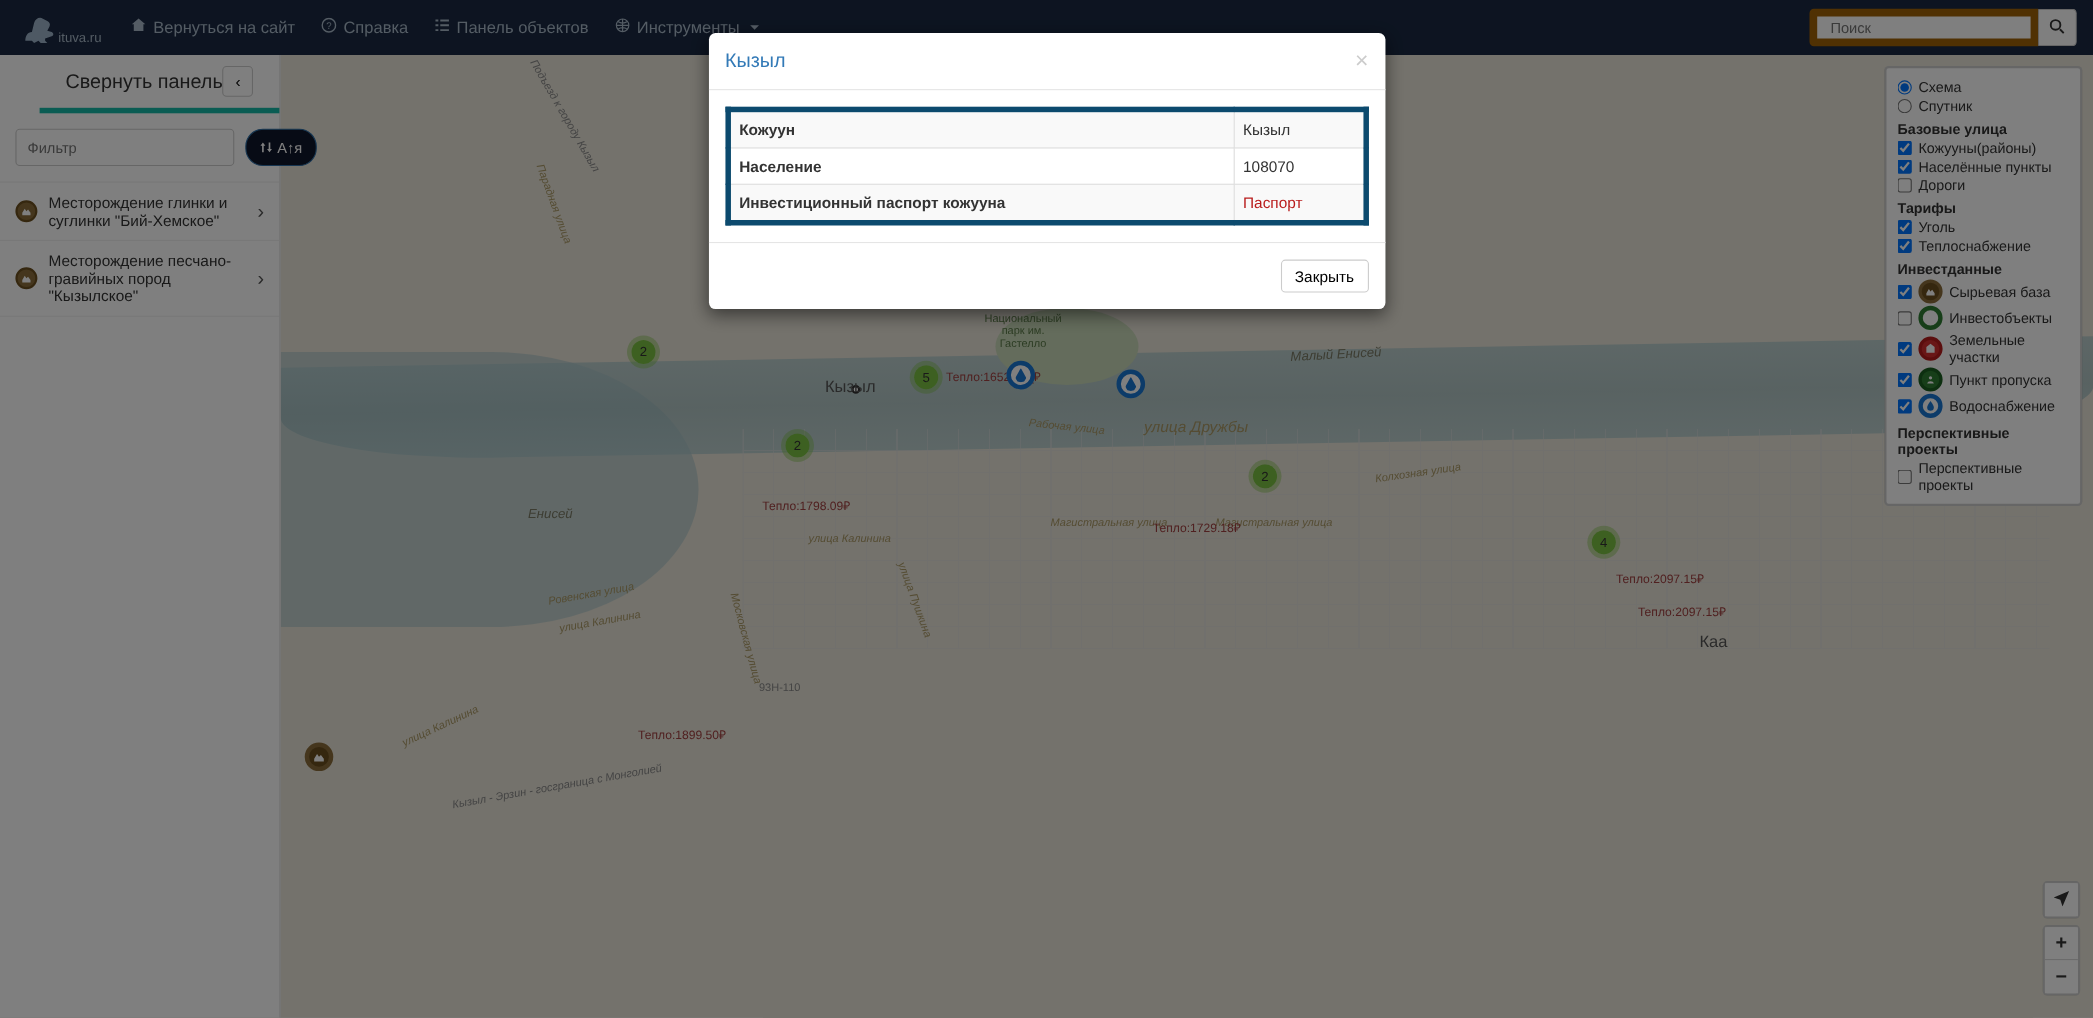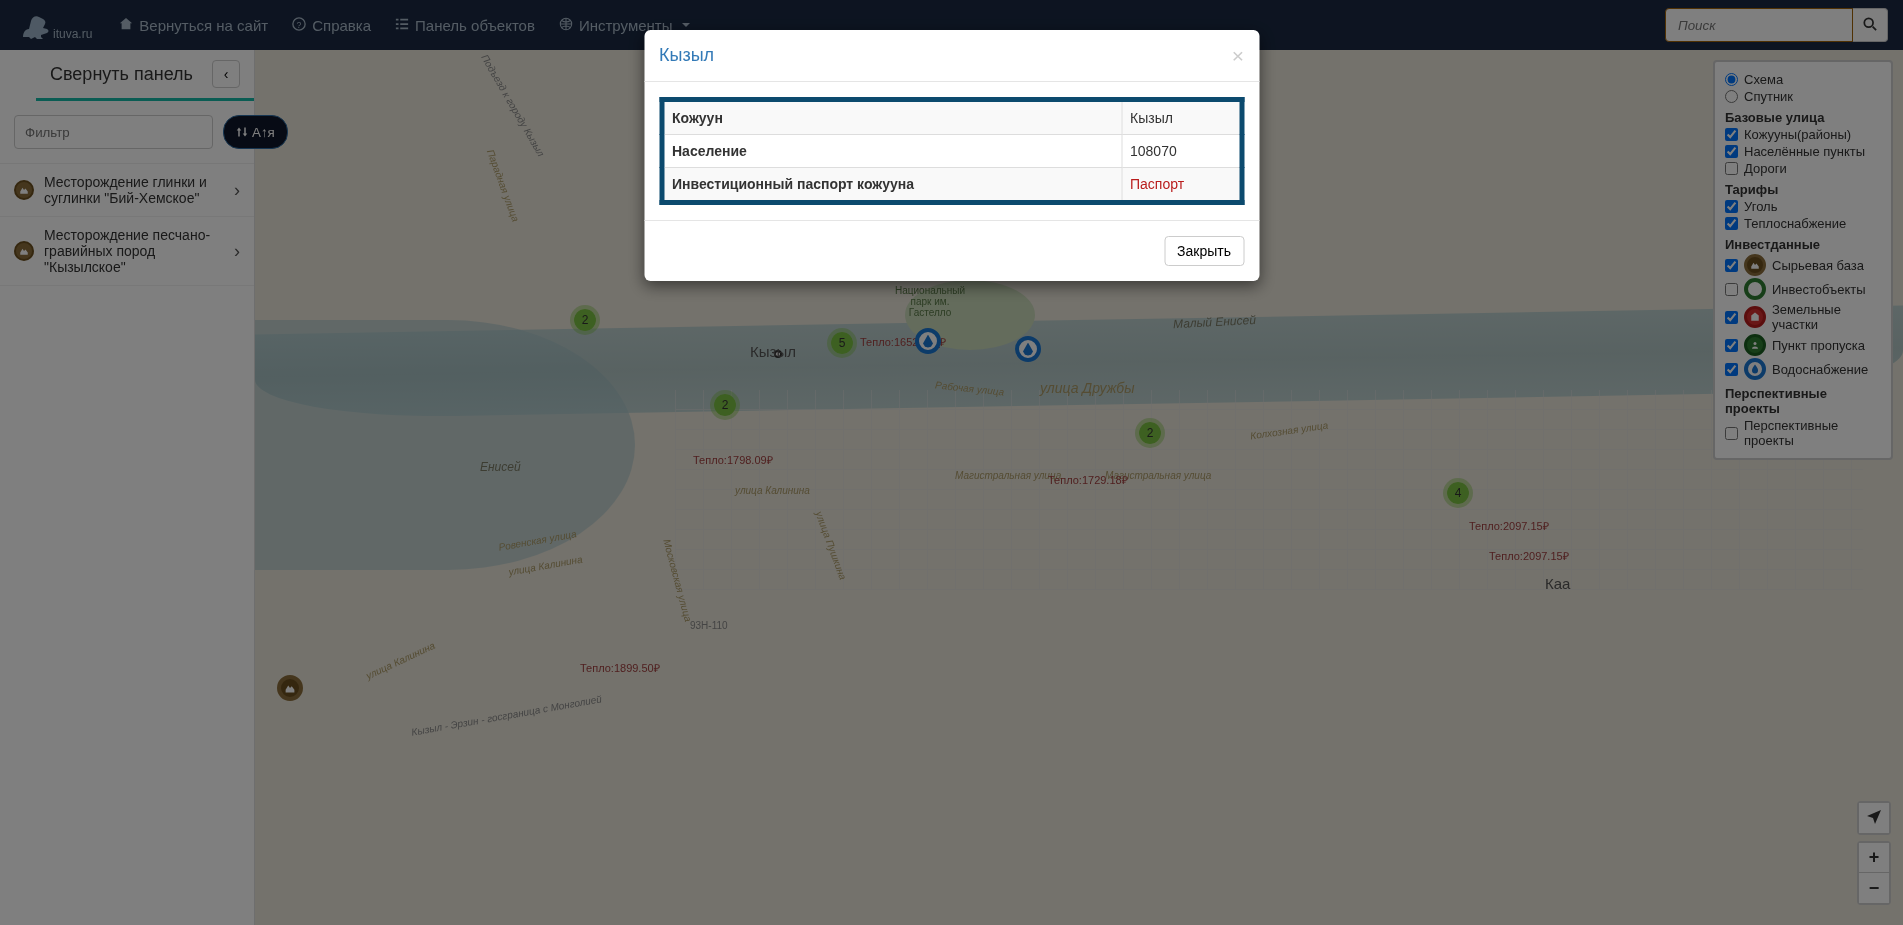--- a/index.html
+++ b/index.html
@@ -6,26 +6,26 @@
 body { font-family: "Helvetica Neue", Helvetica, Arial, sans-serif; font-size: 14px; color: #333; overflow: hidden; }
 
 
 .navbar { background: #1a2942; height: 50px; display: flex; align-items: center; padding: 0 15px; position: relative; z-index: 1000; }
 .navbar-brand { display: flex; align-items: center; color: #9db3c8; font-size: 13px; margin-right: 15px; }
 .navbar-brand svg { width: 40px; height: 32px; }
 .nav-list { display: flex; list-style: none; flex: 1; }
 .nav-list li a { color: #a8b8c8; text-decoration: none; padding: 15px 12px; display: inline-flex; align-items: center; gap: 6px; font-size: 15px; }
 .caret { display:inline-block; width:0; height:0; border-left:4px solid transparent; border-right:4px solid transparent; border-top:4px solid #a8b8c8; margin-left:4px;}
 .search-wrap { display: flex; align-items: center; }
-.search-input { background: #fff; border: 1px solid #a16207; border-radius: 4px 0 0 4px; padding: 6px 12px; width: 188px; height: 34px; font-style: italic; }
+.search-input { background: #fff; border: 7px solid #a16207; border-radius: 4px 0 0 4px; padding: 6px 12px; width: 208px; height: 34px; }
 .search-btn { background: #fff; border: 1px solid #ccc; border-left: none; border-radius: 0 4px 4px 0; padding: 6px 10px; height: 34px; cursor: pointer; }
 
 
 .sidebar { position: absolute; left: 0; top: 50px; bottom: 0; width: 255px; background: #fff; border-right: 1px solid #ddd; z-index: 900; }
-.sidebar-head { display: flex; align-items: center; justify-content: space-between; padding: 10px 14px; border-bottom: 3px solid #14b8a6; margin-left: 36px;}
+.sidebar-head { display: flex; align-items: center; justify-content: center; padding: 10px 14px; border-bottom: 5px solid #14b8a6; margin-left: 36px;}
 .sidebar-head h4 { font-weight: 500; font-size: 18px; color: #333; }
 .collapse-btn { border: 1px solid #ccc; background: #fff; border-radius: 4px; width: 28px; height: 28px; cursor: pointer; font-size: 14px; }
 .sidebar-filterrow { display: flex; gap: 10px; padding: 14px; border-bottom: 1px solid #eee;}
 .filter-input { flex: 1; border: 1px solid #ccc; border-radius: 4px; padding: 6px 10px; height: 34px; }
 .sort-btn { background: #0f172a; color: #fff; border: 1px solid #2e6da4; border-radius: 16px; padding: 6px 12px; cursor: pointer; display:inline-flex; align-items:center; gap:4px;}
 .sb-list { list-style: none; }
 .sb-item { display: flex; align-items: center; padding: 10px 14px; border-bottom: 1px solid #f0f0f0; cursor: pointer; gap: 10px;}
 .sb-item .ic { width: 20px; height: 20px; border-radius: 50%; background:#8a6d3b; border:2px solid #6b4f1f; display:flex; align-items:center; justify-content:center; flex-shrink:0;}
 .sb-item .ic svg{width:12px;height:12px;}
 .sb-item .txt { flex: 1; font-size: 14px; color:#333;}

